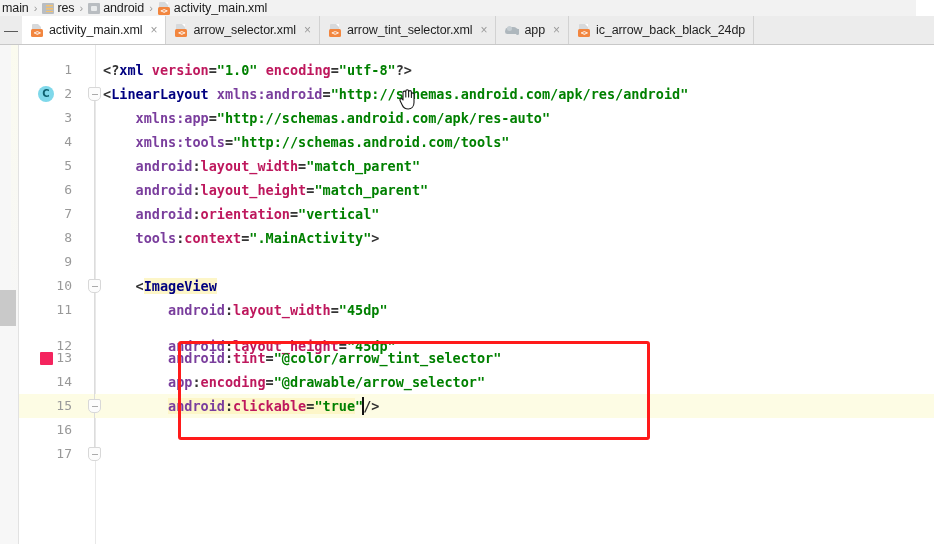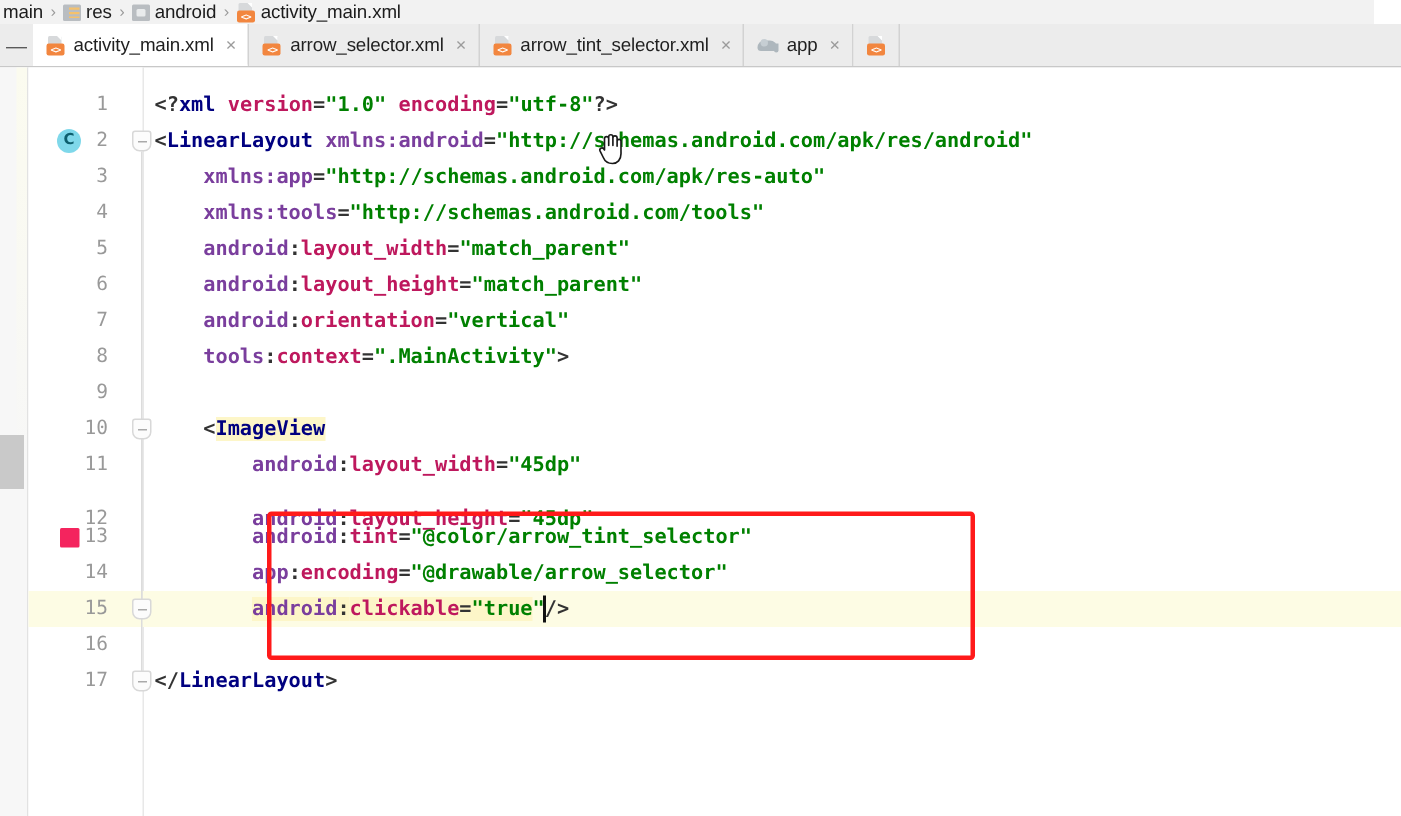--- a/index.html
+++ b/index.html
@@ -214,20 +214,21 @@
         </span>
       <span class="tab-label">app</span>
       <span class="tab-close">×</span>
     </div>
 
     <div class="tab">
       <span class="ico ico-xml">
           <i class="pg"></i>
           <i class="bd">&lt;&gt;</i>
         </span>
+      <span class="tab-label">ic_arrow_back_black_24dp</span>
     </div>
   </div>
 
   <div class="editor">
     <div class="left-strip"></div>
     <div class="left-accent"></div>
     <div class="left-thumb"></div>
     <div class="strip-border"></div>
     <div class="gutter"></div>
     <div class="fold-col-line"></div>
@@ -297,21 +298,20 @@
         <div class="row" style="top: 349px;">
           <div class="lineno">15</div>
           <div class="code" style="left: 168.04px;"><span class="t-attr hl-word">android</span><span class="t-punct hl-word">:</span><span class="t-ns hl-word">clickable</span><span class="t-punct hl-word">=</span><span class="t-val hl-word">"true</span><span class="t-val">"</span><span class="t-punct">/&gt;</span></div>
         </div>
         <div class="row" style="top: 373px;">
           <div class="lineno">16</div>
           <div class="code" style="left: 103px;"></div>
         </div>
         <div class="row" style="top: 397px;">
           <div class="lineno">17</div>
-          <div class="code" style="left: 103px;"><span class="t-punct">&lt;/</span><span class="t-tag">LinearLayout</span><span class="t-punct">&gt;</span></div>
         </div>
       </div>
 
     <div class="marker-c" id="mk-c" style="top: 41px; background: rgb(127, 216, 234);">C</div>
     <div class="marker-swatch" id="mk-sw" style="top: 307px; background: rgb(244, 36, 94);"></div>
 
     <div class="fold" id="fold-2" style="top: 42px;"></div>
     <div class="fold" id="fold-10" style="top: 234px;"></div>
     <div class="fold" id="fold-15" style="top: 354px;"></div>
     <div class="fold" id="fold-17" style="top: 402px;"></div>

